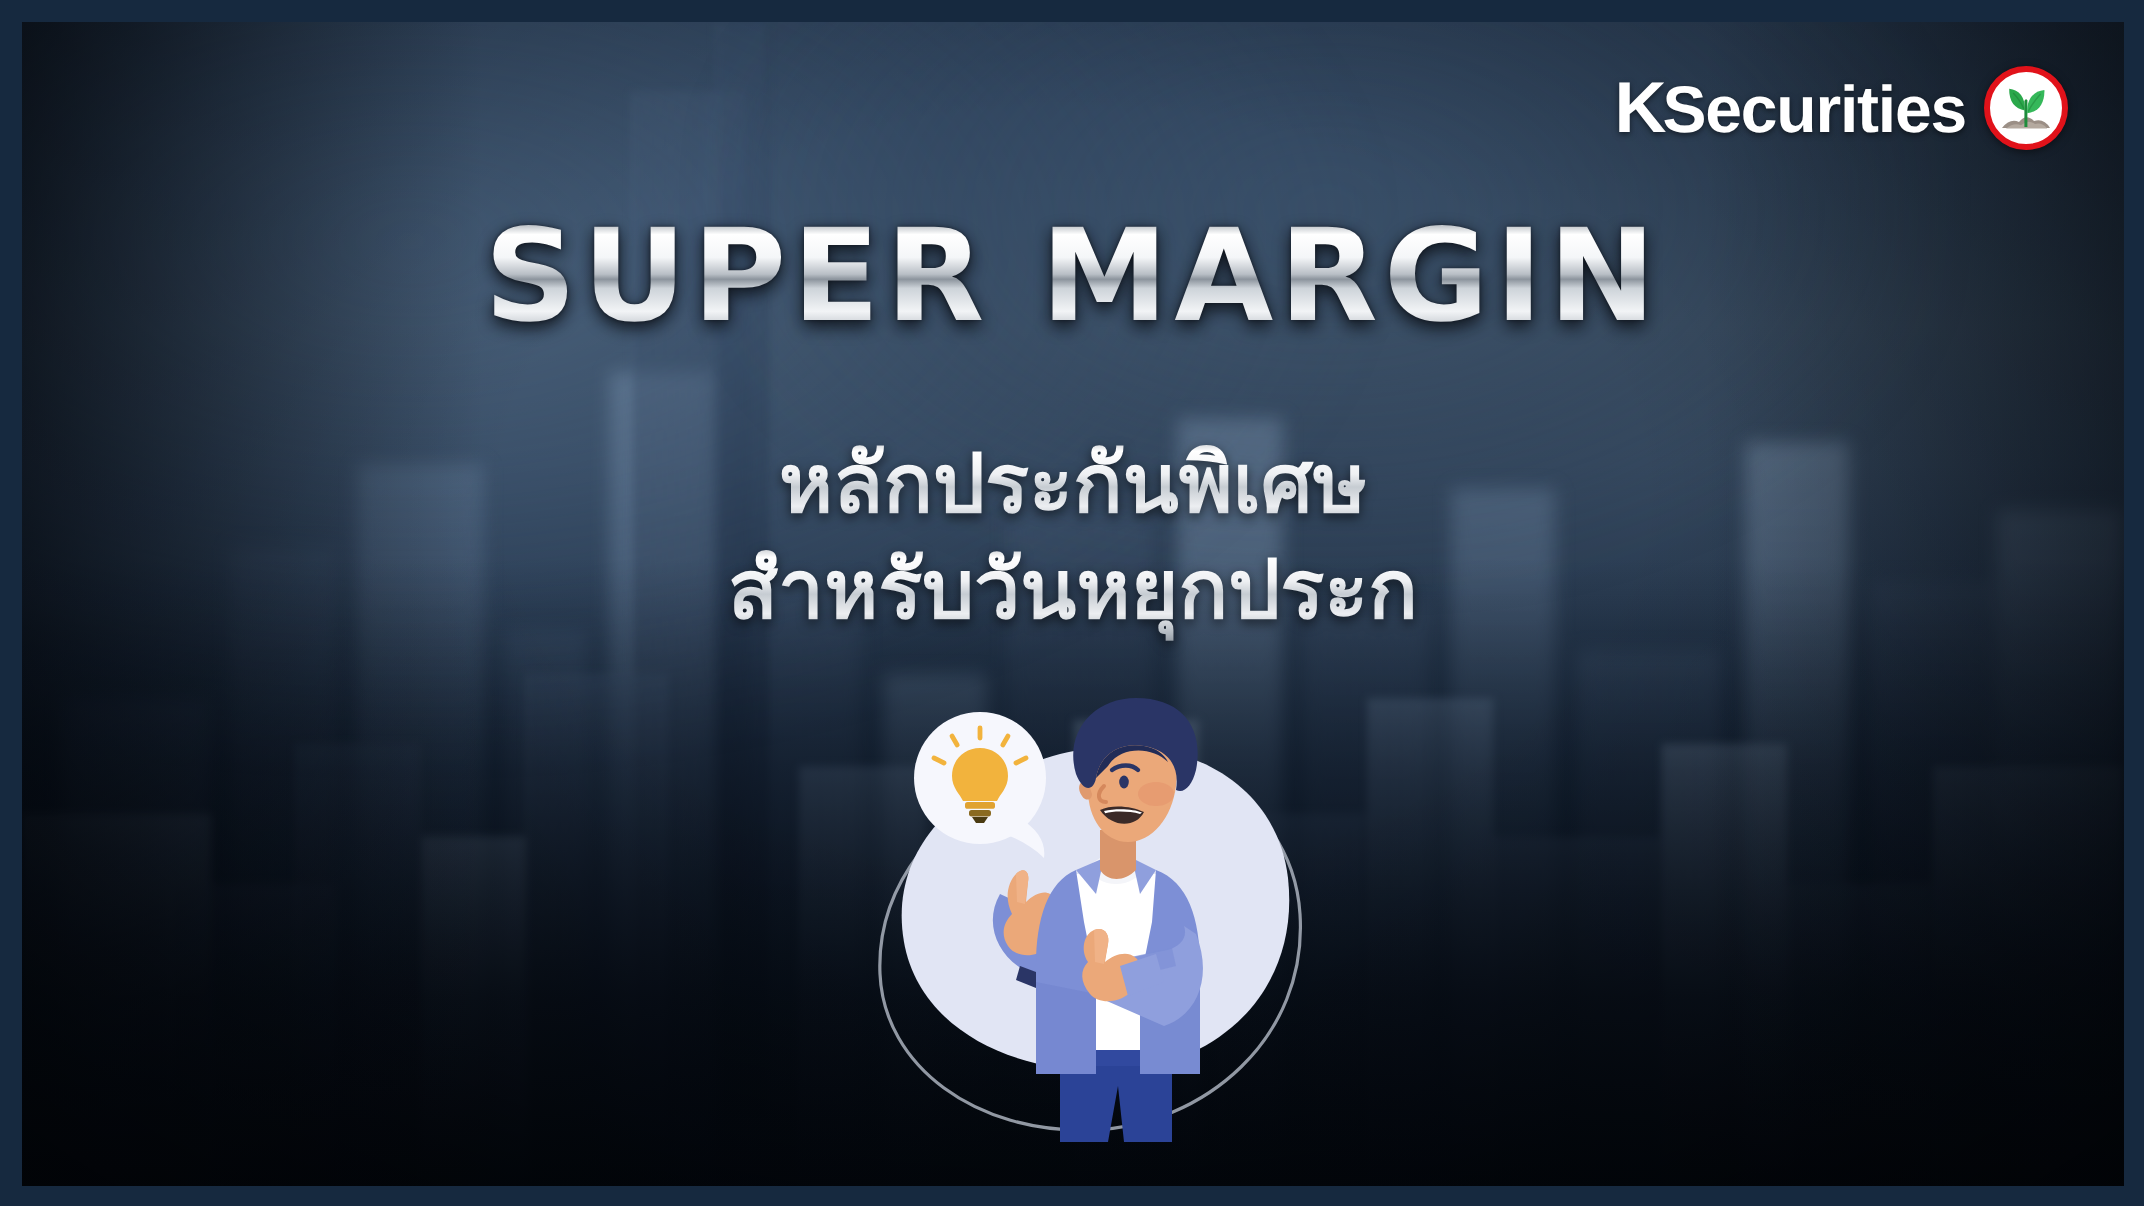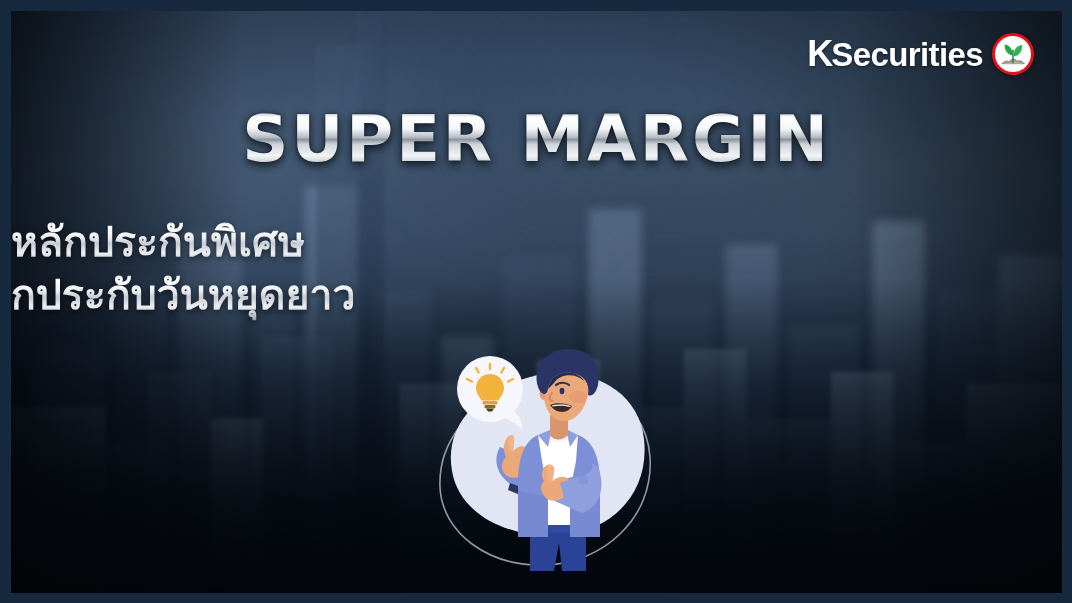--- a/index.html
+++ b/index.html
@@ -170,21 +170,21 @@
     background-clip:text;
     color:transparent;
     -webkit-text-fill-color:transparent;
     filter:drop-shadow(0 3px 4px rgba(0,0,0,.55))
            drop-shadow(0 0 1px rgba(25,35,50,.95));
   }
 
   
   #subtitle{
     position:absolute; left:0; top:205px; width:100%;
-    z-index:25; pointer-events:none;
+    text-align:center; z-index:25; pointer-events:none;
   }
   .thai-line{
     display:block;
     font-family:"DejaVu Sans", sans-serif;
     font-size:41px;
     font-weight:bold;
     line-height:1.3;
     background:linear-gradient(180deg,
         #8f97a0 0%,
         #ffffff 18%,
@@ -347,21 +347,21 @@
         </svg>
       </div>
     </div>
 
     <div id="headline">
       <span id="title-main">SUPER MARGIN</span>
     </div>
 
     <div id="subtitle">
       <span class="thai-line">หลักประกันพิเศษ</span>
-      <span class="thai-line">กประกับวันหยุดยาว</span>
+      <span class="thai-line">สำหรับวันหยุกประก</span>
     </div>
 
     <div id="illustration">
       <svg width="250" height="252" viewBox="0 0 250 252" aria-hidden="true">
 
         <g>
           <path d="M86 44 C152 20 220 54 224 116 C228 178 176 222 120 224 C62 226 16 192 14 146 C12 100 44 66 86 44 Z" fill="none" stroke="#aab1bd" stroke-width="1.6" opacity=".85"></path>
         </g>
 
         <g>

